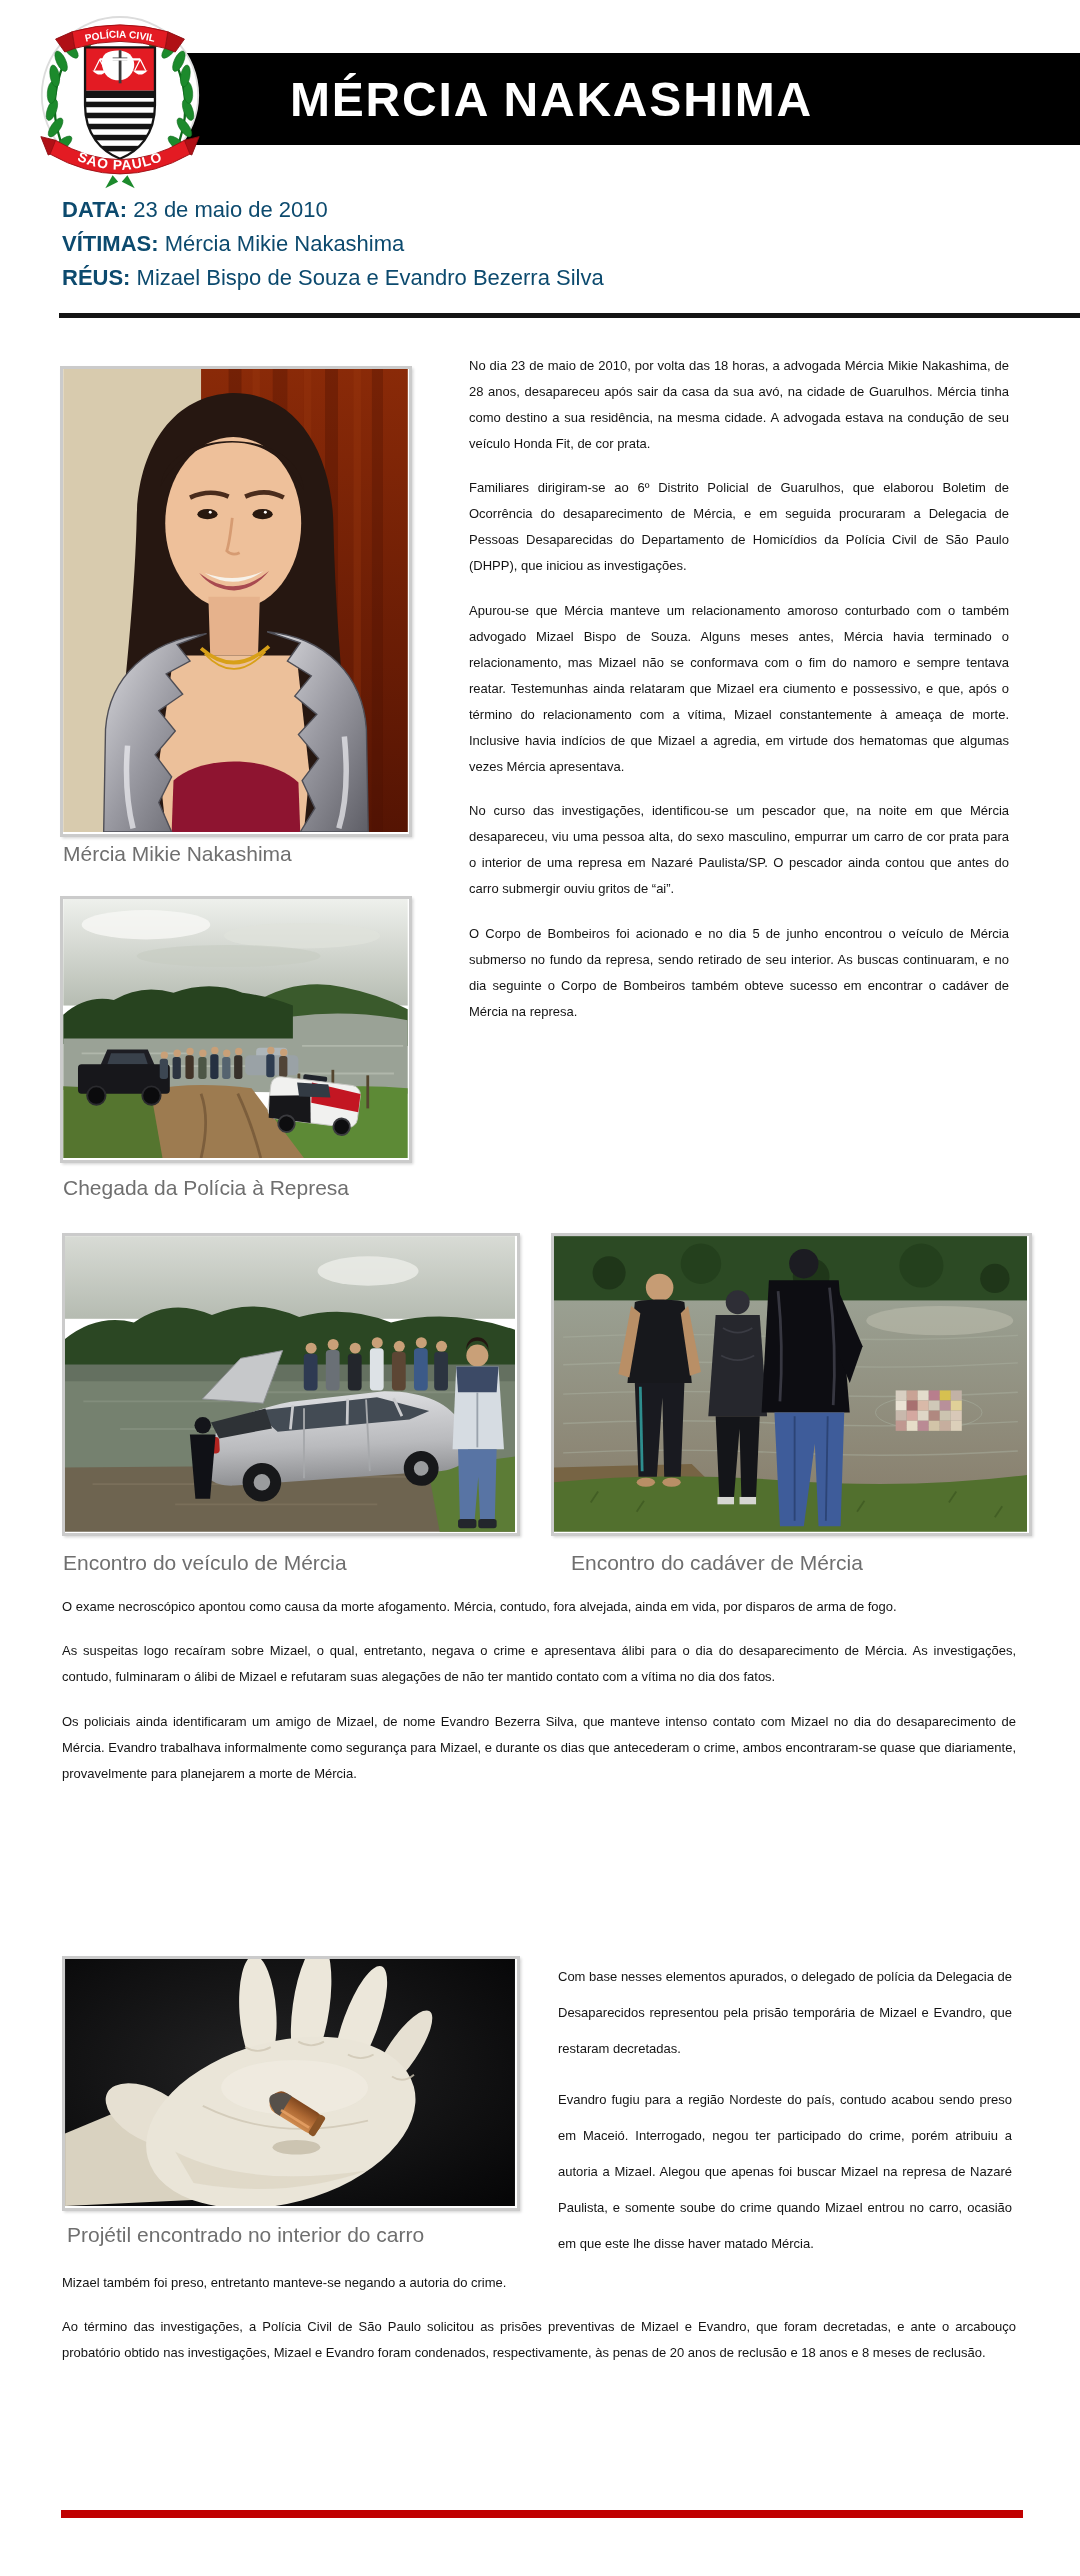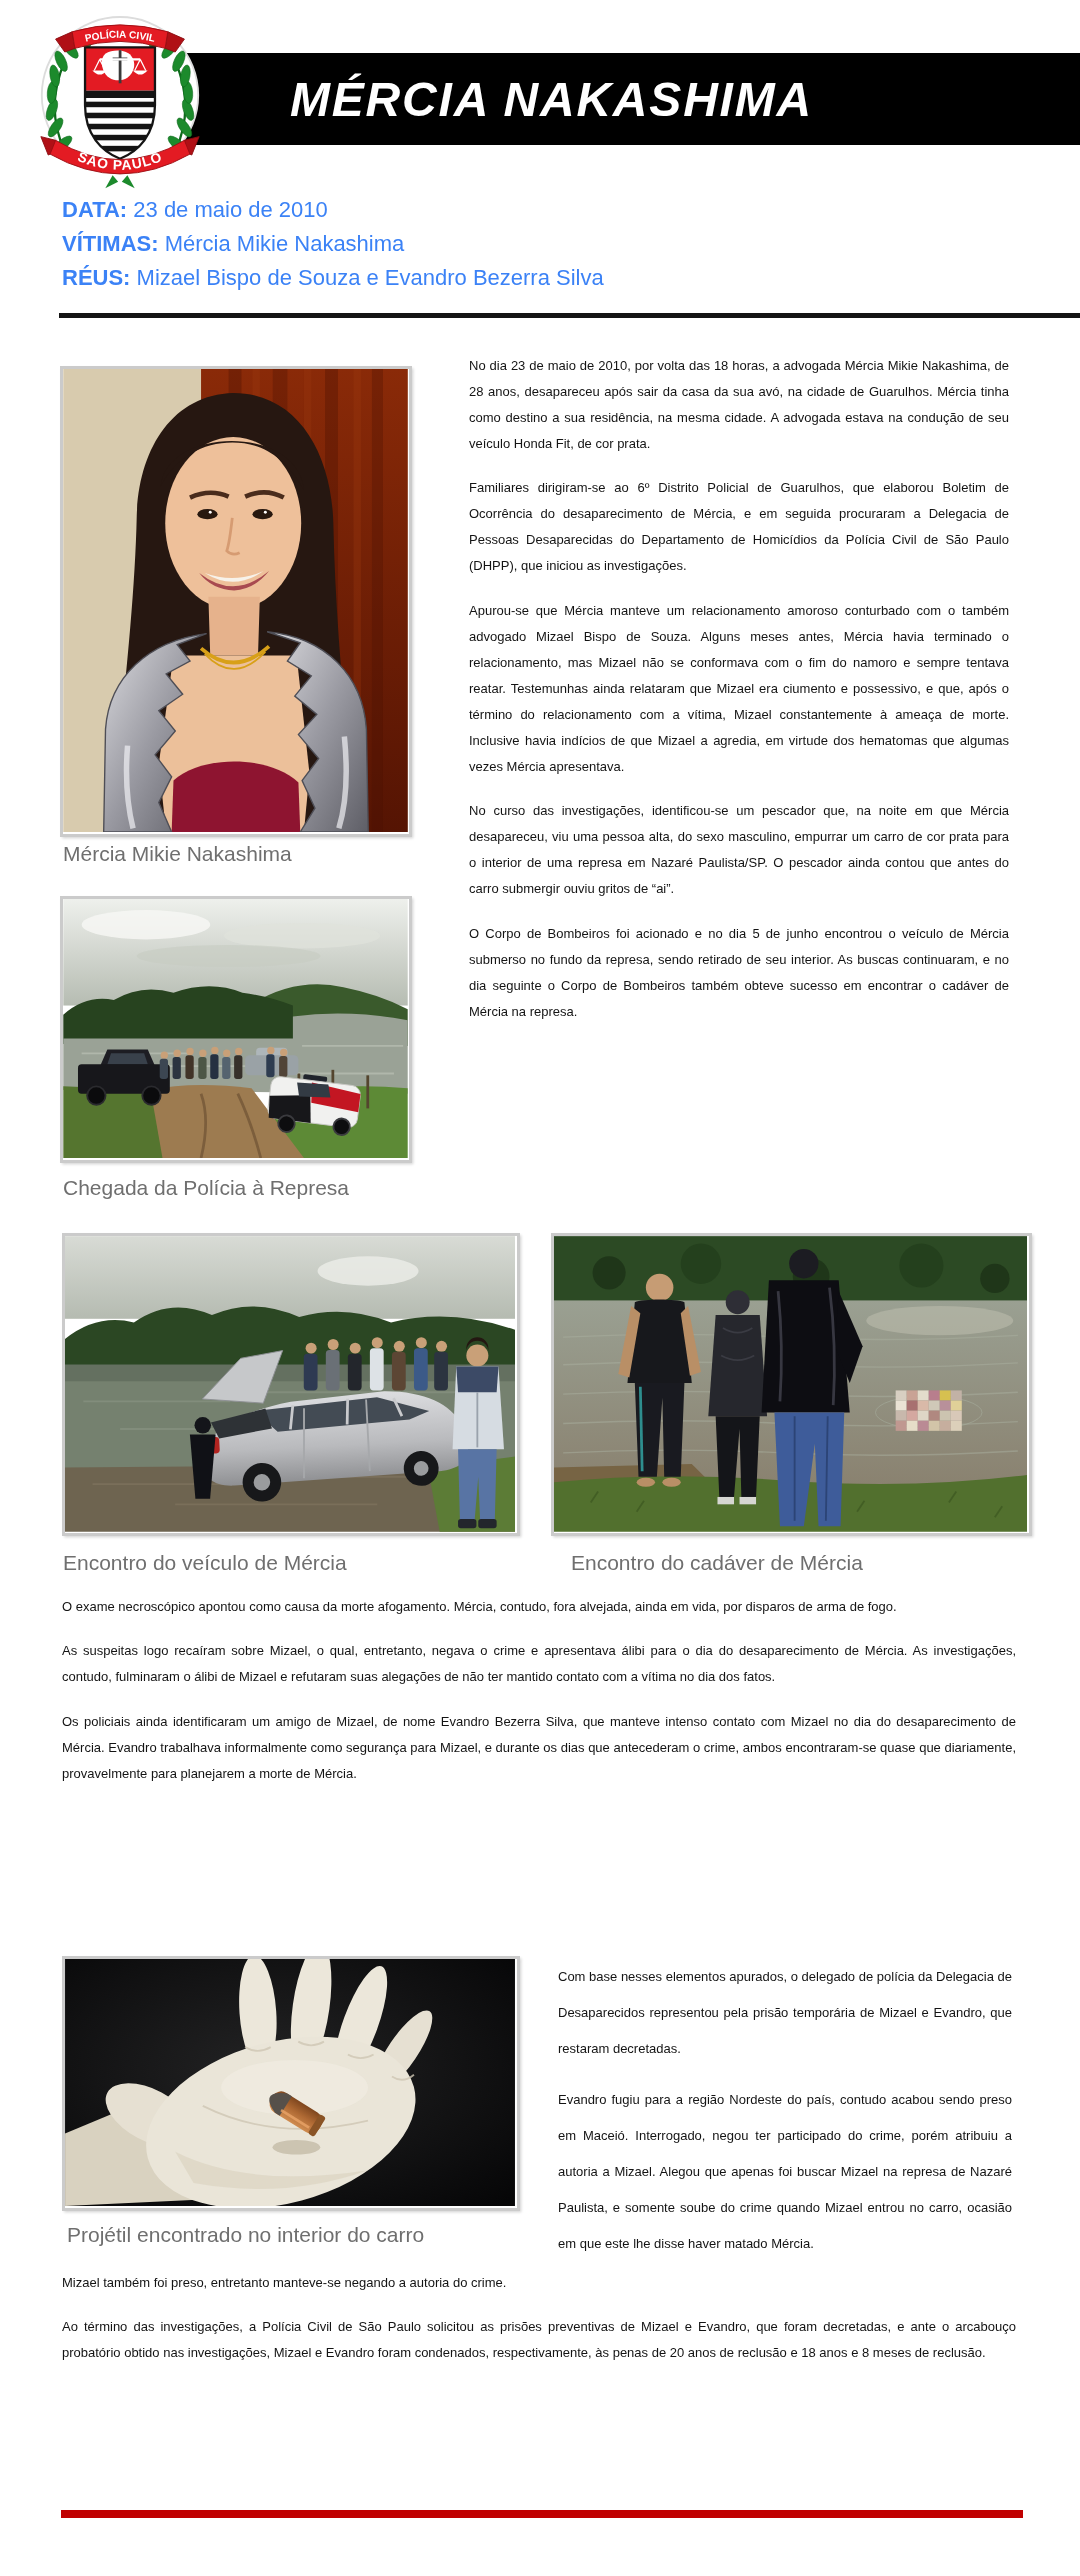--- a/index.html
+++ b/index.html
@@ -1,24 +1,24 @@
 <!DOCTYPE html>
 <html lang="pt" style="font-size:14.7px"><head>
 <meta charset="utf-8">
 <style>
   html,body{margin:0;padding:0;background:#fff;}
   #page{position:relative;width:1081px;height:2576px;background:#fff;overflow:hidden;
         font-family:"Liberation Sans","DejaVu Sans",sans-serif;color:#1a1a1a;}
   
   .banner{position:absolute;left:170px;top:53px;width:911px;height:92px;background:#000;}
   .banner .title{position:absolute;left:120px;top:0;height:92px;display:flex;align-items:center;
-        color:#fff;font-weight:bold;font-size:48px;letter-spacing:1.8px;white-space:nowrap;font-style:italic;}
+        color:#fff;font-weight:bold;font-size:48px;letter-spacing:1.8px;white-space:nowrap;}
   .badge{position:absolute;left:27.6px;top:5.5px;width:184px;height:184px;}
   
-  .case-info{position:absolute;left:62px;top:193px;font-size:22px;line-height:34px;color:#3b82f6;}
+  .case-info{position:absolute;left:62px;top:193px;font-size:22px;line-height:34px;color:#0c4a6e;}
   .case-info b{font-weight:bold;}
   .divider{position:absolute;left:59px;top:313px;width:1022px;height:4.6px;background:#141414;}
   
   .photo{position:absolute;box-sizing:border-box;border:3.7px solid #cbcbcb;background:#fff;
          box-shadow:1.8px 1.8px 2.8px rgba(0,0,0,.18);}
   .photo svg{display:block;}
   .caption{position:absolute;font-size:21px;color:#6f6f6f;white-space:nowrap;}
   
   .textcol p{margin:0 0 18.4px 0;text-align:justify;font-size:13px;line-height:26px;color:#141414;}
   .col1{position:absolute;left:469px;top:353px;width:540px;}

